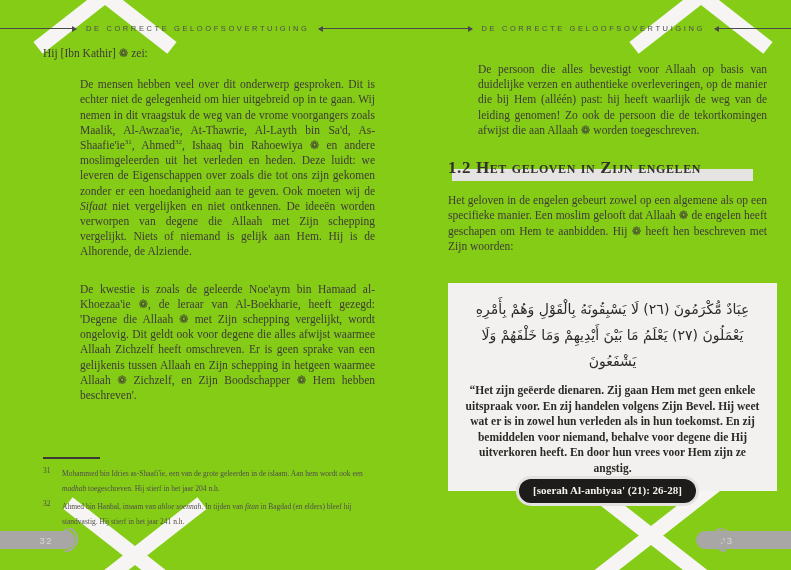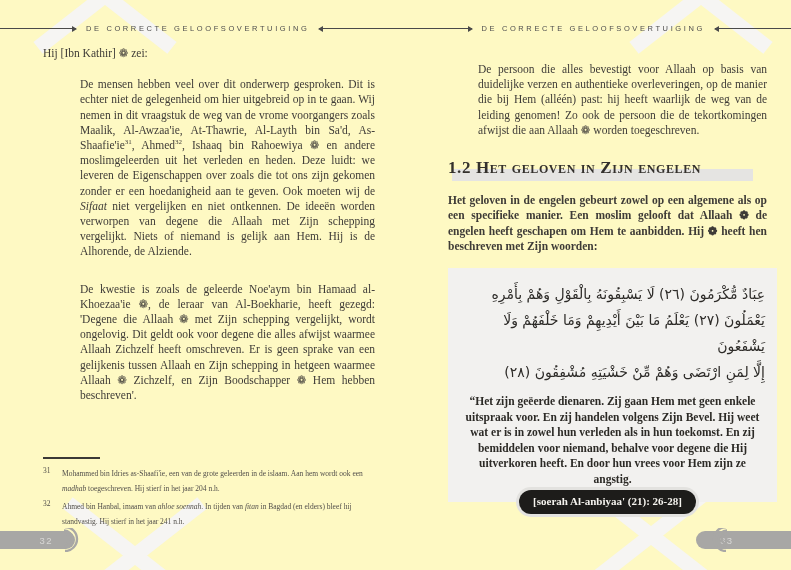--- a/index.html
+++ b/index.html
@@ -1,17 +1,17 @@
 <!DOCTYPE html>
 <html><head>
 <meta charset="utf-8">
 <style>
   html,body{margin:0;padding:0;background:#ffffff;}
   body{width:791px;height:570px;overflow:hidden;font-family:"Liberation Serif",serif;color:#3e3b37;}
-  .spread{position:relative;width:791px;height:570px;background:#fef9c3;display:flex;}
+  .spread{position:relative;width:791px;height:570px;background:#84cc16;display:flex;}
   .page{position:relative;width:395.5px;height:570px;overflow:hidden;}
 
   
   .wm{position:absolute;width:150px;height:110px;pointer-events:none;z-index:0;}
   .wm::before,.wm::after{content:"";position:absolute;left:-10px;top:48px;width:170px;height:15px;background:#f6f5f3;}
   .wm::before{transform:rotate(38deg);}
   .wm::after{transform:rotate(-38deg);}
   .wm.tl{left:30px;top:-60px;}
   .wm.tr{left:230px;top:-60px;}
   .wm.bl{left:60px;top:500px;}
@@ -34,25 +34,25 @@
   .lcontent p.block{margin-left:37px;margin-bottom:22px;}
   .rcontent p.opening{margin-left:30px;margin-bottom:12px;}
   sup{font-size:7px;line-height:0;vertical-align:super;}
   em{font-style:italic;}
 
   
   h2.heading{position:relative;margin:22px 0 18px 0;font-size:17px;font-weight:700;font-variant:small-caps;letter-spacing:0.6px;color:#34312d;z-index:0;}
   h2.heading .hl{position:absolute;left:4px;right:14px;top:9px;height:12px;background:#e5e4e2;z-index:0;}
   h2.heading .htext{position:relative;z-index:1;}
 
-  p.rbody{margin-bottom:14px;font-weight:bold;}
+  p.rbody{margin-bottom:29px;}
 
   
   .qbox{background:#f2f1ef;margin:0 -10px 0 0;padding:13px 12px 15px 12px;}
-  .arabic{direction:rtl;font-family:"DejaVu Sans",sans-serif;font-size:14px;line-height:26px;color:#2d2b28;}
+  .arabic{direction:rtl;text-align:center;font-family:"DejaVu Sans",sans-serif;font-size:14px;line-height:26px;color:#2d2b28;}
   .translation{font-weight:700;text-align:center;font-size:11.5px;line-height:15.5px;color:#2c2a26;margin-top:9px;}
   .badge{position:relative;z-index:2;width:fit-content;margin:-12px auto 0 auto;background:#1d1c1a;color:#f5f3ee;font-weight:700;font-size:11px;padding:4px 14px 5px 14px;border-radius:12px;box-shadow:0 0 0 3px #e3e2df;}
 
   
   .footnotes{position:absolute;left:43px;right:20.5px;top:457px;z-index:1;color:#514e4a;}
   .fn-rule{width:57px;height:2px;background:#3b3936;margin-bottom:7px;}
   .fn{display:flex;margin-bottom:3px;}
   .fn-num{width:19px;flex:none;font-size:7.5px;line-height:10px;}
   .fn-text{flex:1;font-size:7.5px;line-height:15px;text-align:left;}
 
@@ -135,21 +135,20 @@
         <span class="hl"></span>
         <span class="htext">1.2 Het geloven in Zijn engelen</span>
       </h2>
 
       <p class="rbody">Het geloven in de engelen gebeurt zowel op een algemene als op een specifieke manier. Een moslim gelooft dat Allaah ❁ de engelen heeft geschapen om Hem te aanbidden. Hij ❁ heeft hen beschreven met Zijn woorden:</p>
 
       <div class="qbox">
         <div class="arabic">
           <div class="aline">عِبَادٌ مُّكْرَمُونَ (٢٦) لَا يَسْبِقُونَهُ بِالْقَوْلِ وَهُمْ بِأَمْرِهِ</div>
           <div class="aline">يَعْمَلُونَ (٢٧) يَعْلَمُ مَا بَيْنَ أَيْدِيهِمْ وَمَا خَلْفَهُمْ وَلَا يَشْفَعُونَ</div>
-          <div class="aline">إِلَّا لِمَنِ ارْتَضَى وَهُمْ مِّنْ خَشْيَتِهِ مُشْفِقُونَ (٢٨)</div>
         </div>
         <div class="translation">“Het zijn geëerde dienaren. Zij gaan Hem met geen enkele uitspraak voor. En zij handelen volgens Zijn Bevel. Hij weet wat er is in zowel hun verleden als in hun toekomst. En zij bemiddelen voor niemand, behalve voor degene die Hij uitverkoren heeft. En door hun vrees voor Hem zijn ze angstig.</div>
       </div>
       <div class="badge">[soerah Al-anbiyaa' (21): 26-28]</div>
     </div>
 
     <div class="pagebar barright">
       <span class="pnum">33</span>
     </div>
     <svg class="arcs arcs-right" width="16" height="24" viewBox="0 0 16 24">

